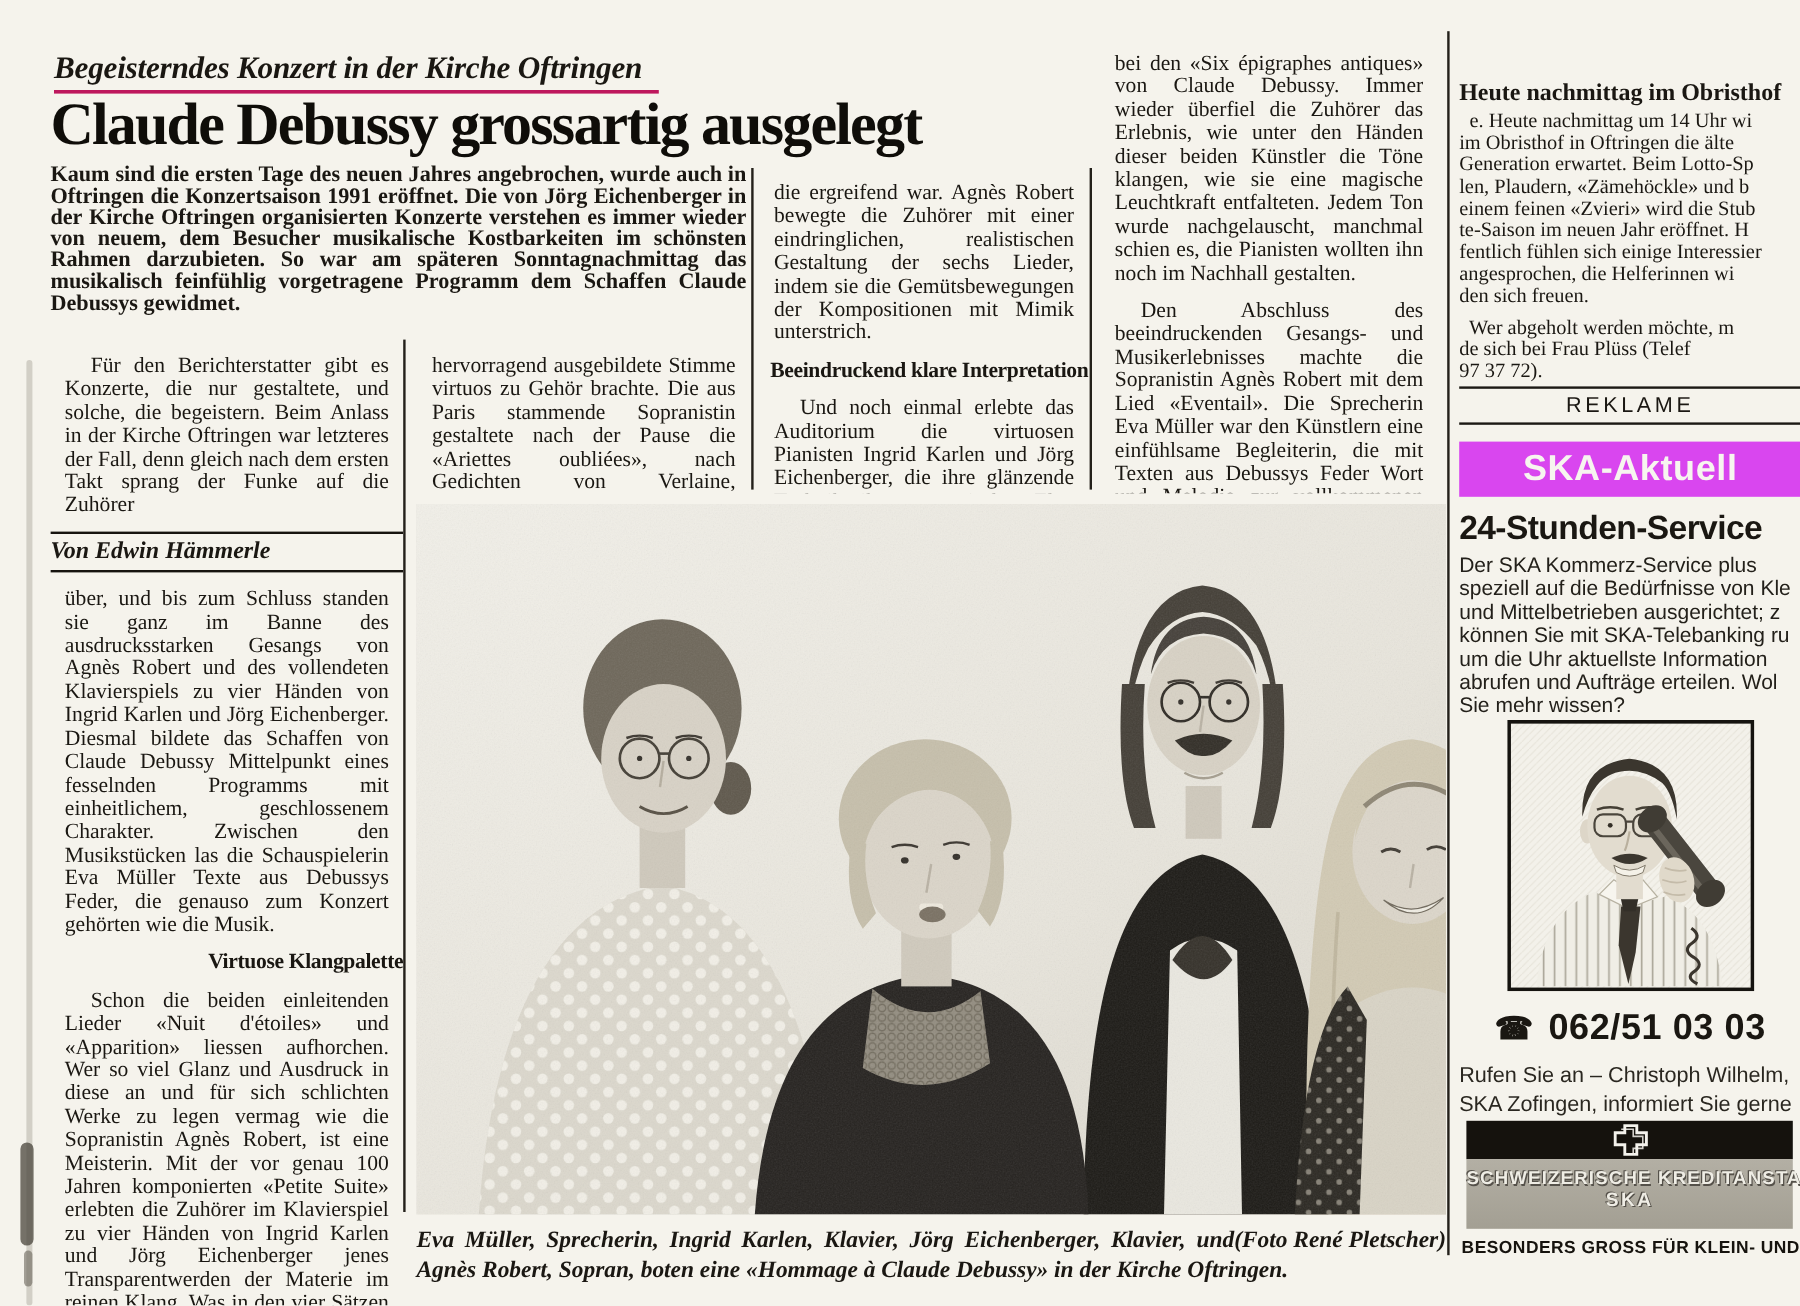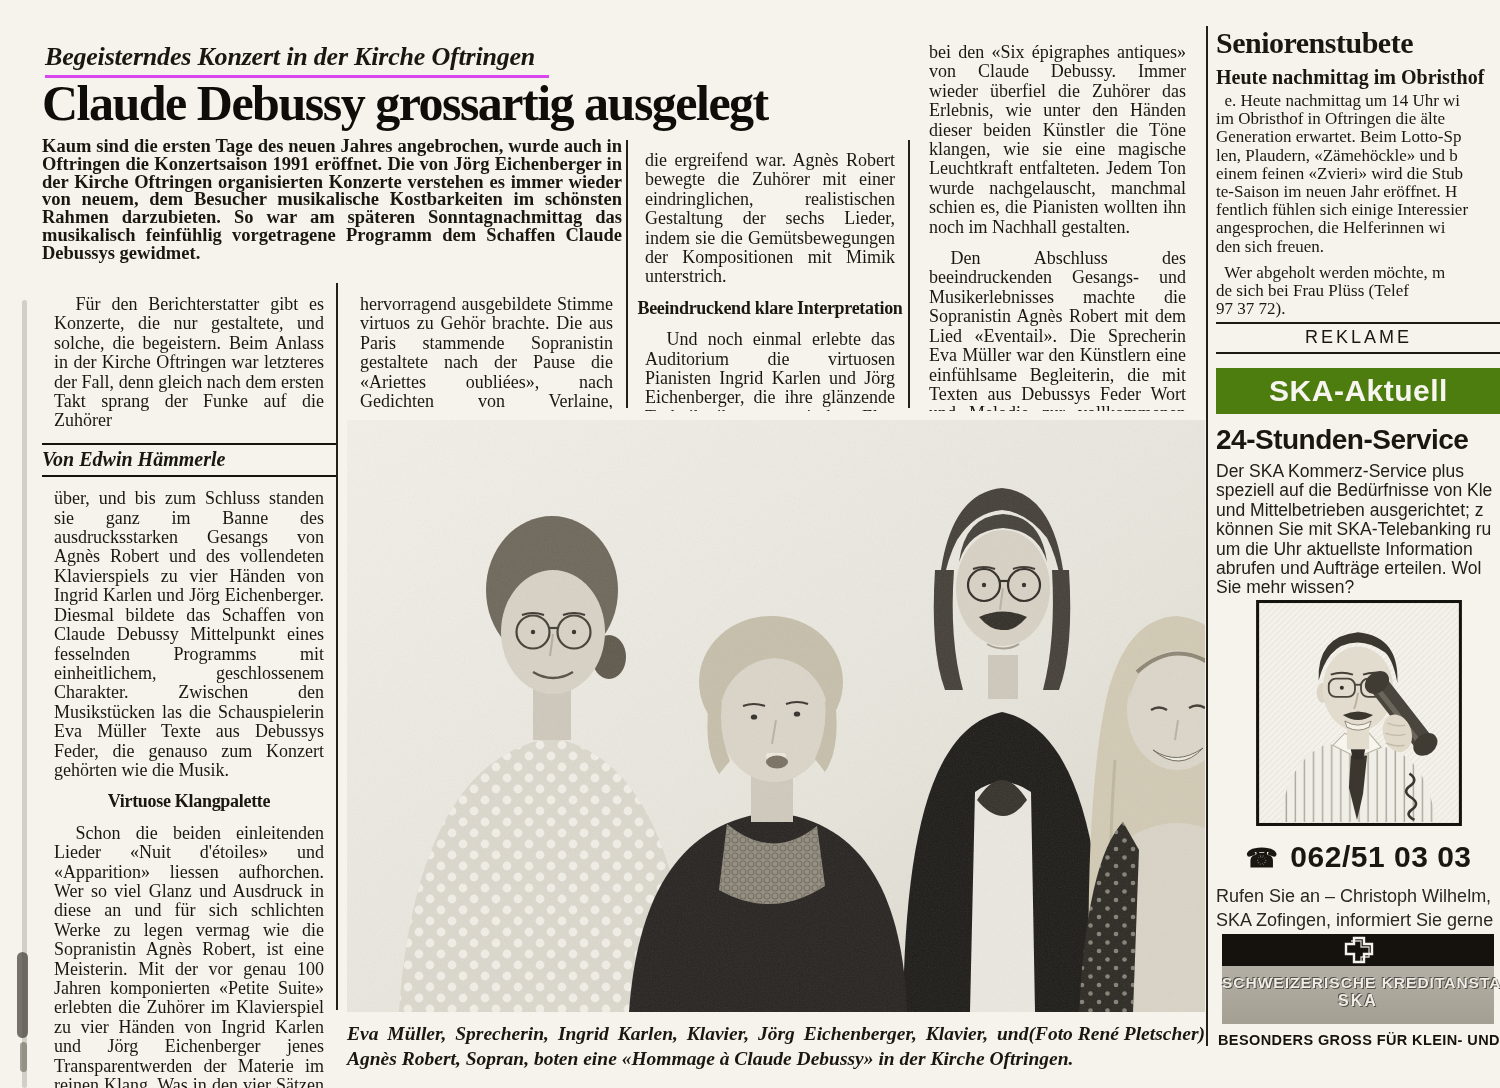--- a/index.html
+++ b/index.html
@@ -8,21 +8,21 @@
     background:#f5f3ec;
     font-family:"Liberation Serif", serif;
     color:#1a1712;
   }
   .abs{position:absolute;}
   
   .kicker{
     left:45px;top:42px;
     font-size:26px;font-weight:bold;font-style:italic;
     letter-spacing:-0.2px;
-    border-bottom:3px solid #d946ef;
+    border-bottom:3px solid #be185d;
     padding:0 14px 3px 0;
     white-space:nowrap;
   }
   .headline{
     left:42px;top:74px;
     font-size:50px;font-weight:bold;letter-spacing:-1.5px;
     white-space:nowrap;color:#0f0d09;
   }
   .lead{
     left:42px;top:138px;width:580px;
@@ -36,21 +36,21 @@
   .col2{left:348px;top:283px;width:277px;height:126px;}
   .col3{left:633px;top:139px;width:274px;height:272px;}
   .col4{left:917px;top:31px;width:281px;height:380px;}
   .byline{
     border-top:2px solid #16130e;border-bottom:2px solid #16130e;
     font-style:italic;font-weight:bold;font-size:20px;
     padding:5px 0 6px 0;margin:8px 0 9px 0;text-align:left;
   }
   .subhead{
     font-weight:bold;font-size:18px;letter-spacing:-0.3px;
-    margin:9px 0 6px 0 !important;text-align:center;text-indent:0 !important;
+    margin:9px 0 6px 0 !important;text-align:right;text-indent:0 !important;
   }
   .vrule{width:2px;background:#23201a;}
   .v1{left:336px;top:283px;height:727px;}
   .v2{left:626px;top:140px;height:268px;}
   .v3{left:908px;top:140px;height:268px;}
   .v4{left:1206px;top:26px;height:1020px;}
   
   .mainphoto{left:347px;top:420px;width:858px;height:592px;background:#e9e6df;}
   .caption{
     left:347px;top:1021px;width:858px;
@@ -66,21 +66,21 @@
   .sb-p1{left:0;top:66px;}
   .sb-p2{left:0;top:238px;}
   .hrule{height:2px;background:#1c1914;width:285px;}
   .r1{left:0;top:296px;}
   .r2{left:0;top:326px;}
   .reklame{
     left:0;top:301px;width:285px;text-align:center;
     font-family:"Liberation Sans", sans-serif;font-size:18px;letter-spacing:3px;
   }
   .banner{
-    left:0;top:342px;width:285px;height:46px;background:#4d7c0f;
+    left:0;top:342px;width:285px;height:46px;background:#d946ef;
     color:#f7f5ef;font-family:"Liberation Sans", sans-serif;
     font-size:30px;font-weight:bold;text-align:center;line-height:46px;letter-spacing:0.5px;
   }
   .ad-headline{
     left:0;top:398px;font-family:"Liberation Sans", sans-serif;
     font-size:28px;font-weight:bold;white-space:nowrap;letter-spacing:-0.5px;
   }
   .ad-body{
     left:0;top:436px;font-family:"Liberation Sans", sans-serif;
     font-size:17.5px;line-height:19.4px;white-space:pre;color:#23201a;
@@ -261,21 +261,20 @@
     <rect width="858" height="592" filter="url(#noisef)" opacity="0.12"></rect>
   </svg>
 </div>
 
 <div class="abs caption">
   <span class="credit">(Foto René Pletscher)</span>
   <span>Eva Müller, Sprecherin, Ingrid Karlen, Klavier, Jörg Eichenberger, Klavier, und Agnès Robert, Sopran, boten eine «Hommage à Claude Debussy» in der Kirche Oftringen. </span>
 </div>
 
 <div class="abs sidebar">
-  <div class="abs sb-title">Seniorenstubete</div>
   <div class="abs sb-subtitle">Heute nachmittag im Obristhof</div>
   <div class="abs sb-body sb-p1">  e. Heute nachmittag um 14 Uhr wi
 im Obristhof in Oftringen die älte
 Generation erwartet. Beim Lotto-Sp
 len, Plaudern, «Zämehöckle» und b
 einem feinen «Zvieri» wird die Stub
 te-Saison im neuen Jahr eröffnet. H
 fentlich fühlen sich einige Interessier
 angesprochen, die Helferinnen wi
 den sich freuen.</div>

